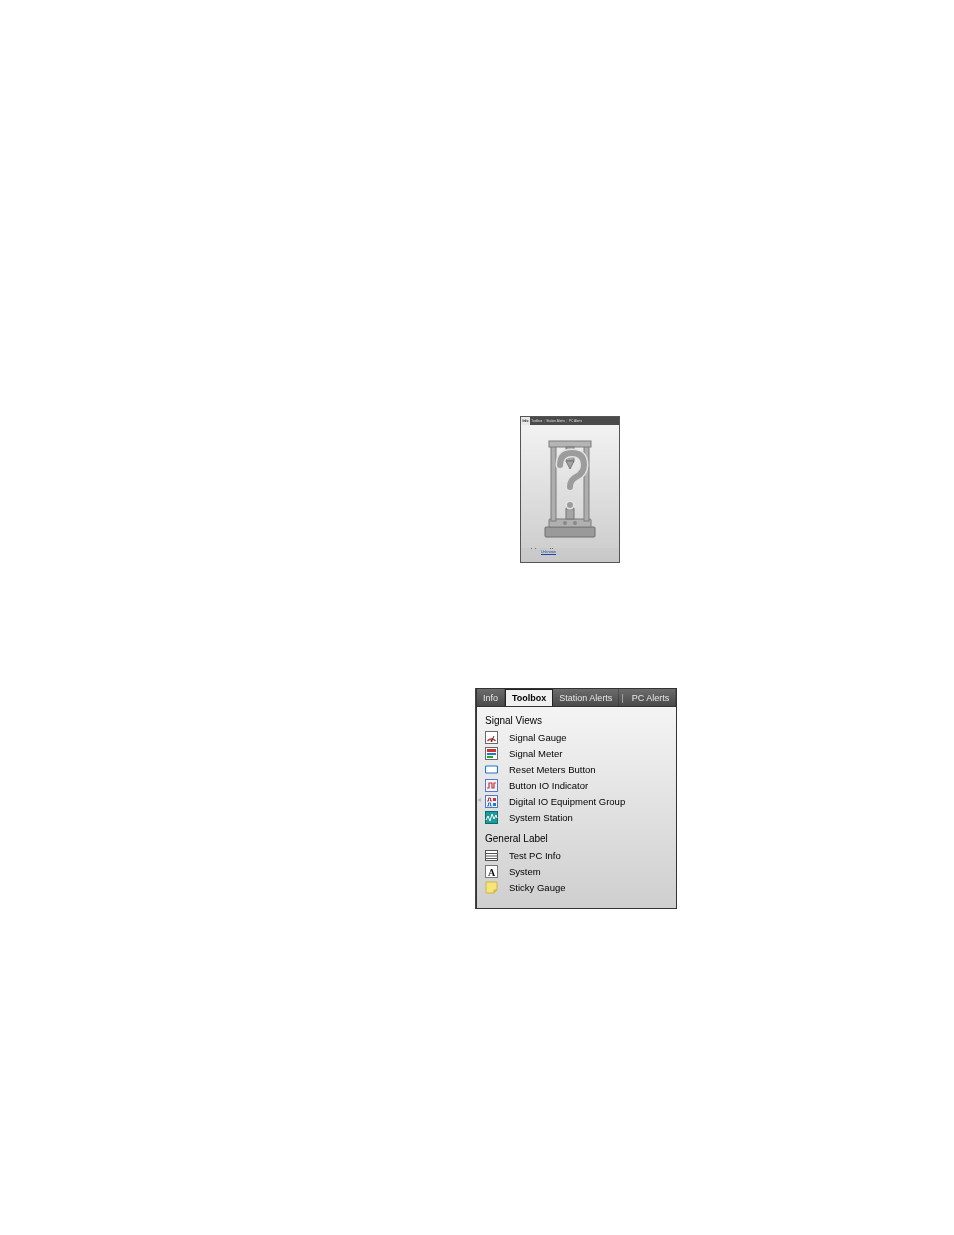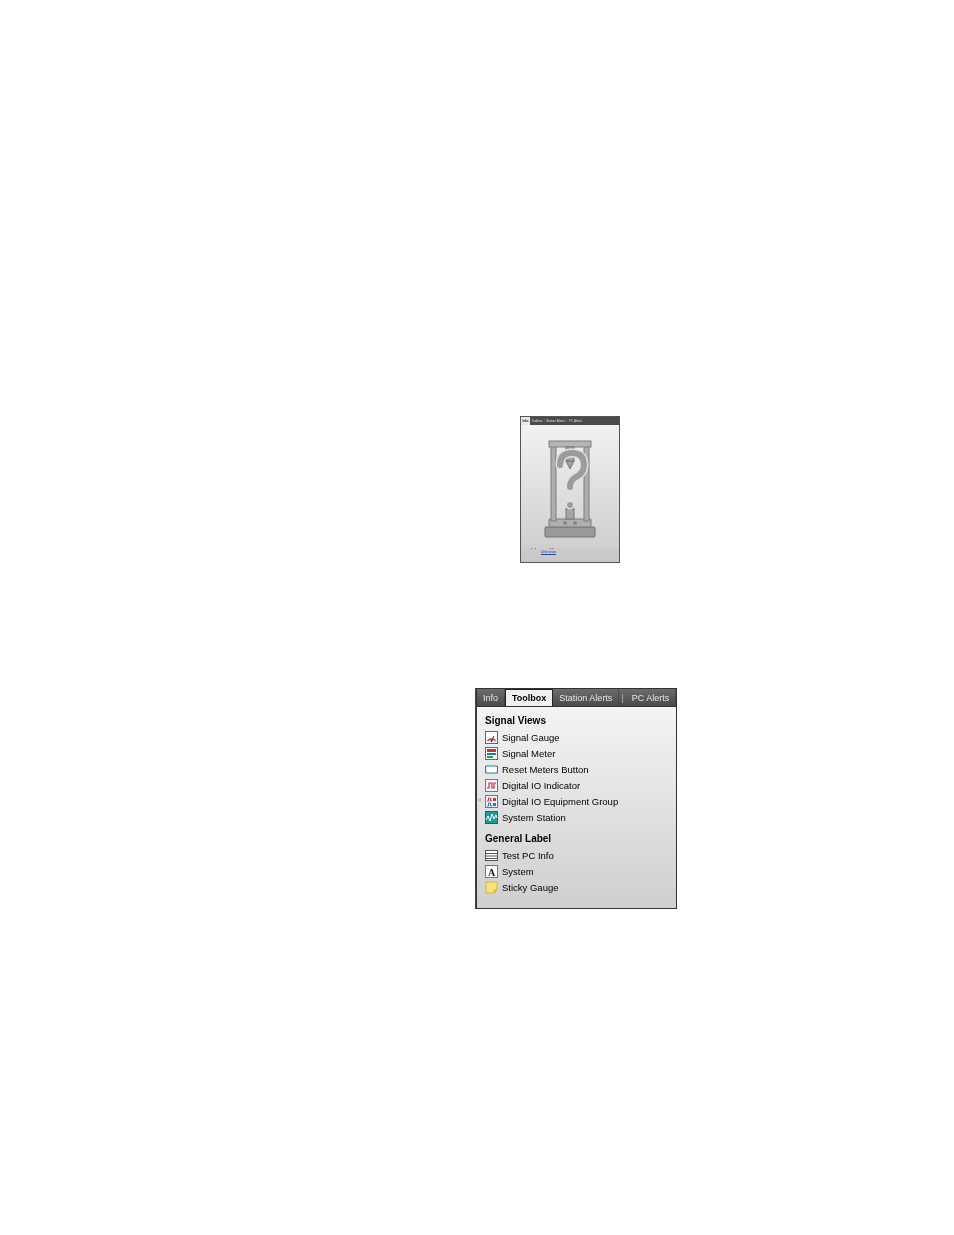--- a/index.html
+++ b/index.html
@@ -133,28 +133,28 @@
     color: #bbb;
   }
   .panel2 .body {
     flex: 1;
     background: linear-gradient(to bottom, #f4f4f4, #cfcfcf);
     padding: 6px 4px 4px 8px;
     font-size: 9.5px;
     color: #000;
   }
   .panel2 .section-title {
-    font-weight: bold;
+    font-weight: normal;
     font-size: 10px;
     margin: 2px 0 3px 0;
   }
   .panel2 .item {
     display: flex;
     align-items: center;
-    gap: 4px;
+    gap: 11px;
     height: 16px;
     cursor: default;
   }
   .panel2 .item .ico {
     width: 13px;
     height: 13px;
     flex: 0 0 13px;
   }
   .panel2 .spacer { height: 6px; }
 </style>
@@ -241,21 +241,21 @@
           <rect x="0.5" y="3" width="12" height="7" rx="1" fill="#fff" stroke="#27c" stroke-width="1.2"></rect>
         </svg>
         <span>Reset Meters Button</span>
       </div>
 
       <div class="item">
         <svg class="ico" viewBox="0 0 13 13">
           <rect x="0.5" y="0.5" width="12" height="12" fill="#eef4ff" stroke="#5577cc"></rect>
           <path d="M2 9 L4 9 L4 4 L7 4 L7 9 L9 9 L9 4 L11 4" fill="none" stroke="#c33" stroke-width="1.2"></path>
         </svg>
-        <span>Digital IO Indicator</span>
+        <span>Button IO Indicator</span>
       </div>
 
       <div class="item">
         <svg class="ico" viewBox="0 0 13 13">
           <rect x="0.5" y="0.5" width="12" height="12" fill="#eef4ff" stroke="#5577cc"></rect>
           <path d="M2 6 L3.5 6 L3.5 3 L5.5 3 L5.5 6 L7 6" fill="none" stroke="#c33" stroke-width="1"></path>
           <path d="M2 11 L3.5 11 L3.5 8 L5.5 8 L5.5 11 L7 11" fill="none" stroke="#27c" stroke-width="1"></path>
           <rect x="8" y="3" width="3" height="3" fill="#c33"></rect>
           <rect x="8" y="8" width="3" height="3" fill="#27c"></rect>
         </svg>

